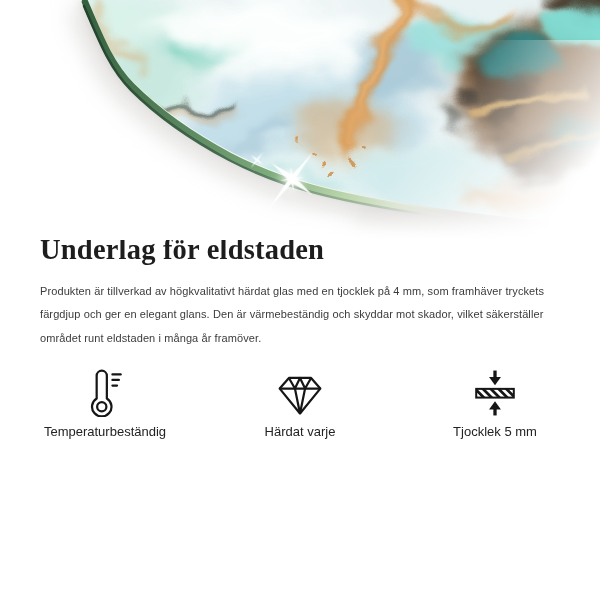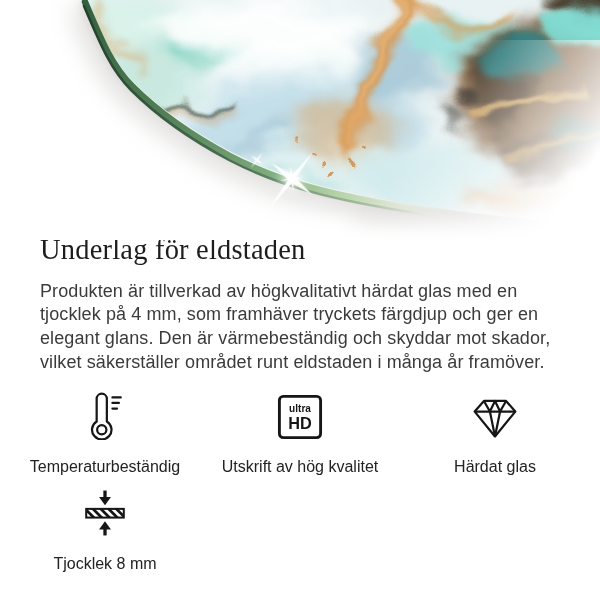--- a/index.html
+++ b/index.html
@@ -1,26 +1,26 @@
 <!DOCTYPE html>
 <html><head>
 <meta charset="utf-8">
 <style>
   html,body{margin:0;padding:0;background:#fff}
   body{width:600px;height:600px;overflow:hidden;font-family:"Liberation Sans",sans-serif;-webkit-font-smoothing:antialiased}
   .hero{height:240px;position:relative}
   .hero svg{display:block}
-  h1.title{margin:-8px 0 0 40px;font-family:"Liberation Serif","DejaVu Serif",serif;font-weight:400;
+  h1.title{margin:-8px 0 0 40px;font-family:"Liberation Serif","DejaVu Serif",serif;font-weight:700;
            font-size:28.5px;line-height:35.5px;color:#1d1d1d;letter-spacing:.2px}
   h1.title span{display:block}
-  p.desc{margin:12px 38px 0 40px;max-width:548px;font-size:18px;line-height:23.7px;color:#3b3b3b;letter-spacing:.1px}
+  p.desc{margin:12px 38px 0 40px;max-width:548px;font-size:11px;line-height:23.7px;color:#3b3b3b;letter-spacing:.1px}
   .features{margin:16px auto 0;width:585px;display:grid;grid-template-columns:repeat(3,195px);row-gap:13px}
   .feature{display:flex;flex-direction:column;align-items:center}
   .icon-box{height:50px;display:flex;align-items:flex-end;justify-content:center}
-  .feat-label{margin-top:20px;font-size:16px;line-height:14px;color:#232323;text-align:left}
+  .feat-label{margin-top:8px;font-size:13px;line-height:14px;color:#232323;text-align:left}
   .ic{stroke:#161616;fill:none;stroke-width:2.4}
 </style>
 </head>
 <body>
 
 <div class="hero">
 <svg width="600" height="240" viewBox="0 0 600 240">
   <defs>
     <path id="edgeArc" d="M85,-2 C102,38 112,62 132,82 C152,102 185,128 230,152 C280,178 330,192 430,207 C490,216 552,222 604,226"></path>
     <clipPath id="glassClip">
@@ -171,44 +171,34 @@
         <g class="ic" stroke-linecap="round">
           <path d="M30,8 h9"></path>
             <path d="M30,14 h7"></path>
             <path d="M30,20 h5"></path>
         </g>
       </svg>
     </div>
     <div class="feat-label">Temperaturbeständig</div>
   </div>
 
-  <div class="feature">
-    <div class="icon-box">
-      <svg width="46" height="46" viewBox="0 0 48 48">
-        <rect x="2.5" y="2.5" width="43" height="43" rx="4" fill="none" stroke="#161616" stroke-width="3"></rect>
-        <text x="24" y="18.5" text-anchor="middle" font-family="Liberation Sans, sans-serif" font-size="10.5" font-weight="700" fill="#161616">ultra</text>
-        <text x="24" y="37" text-anchor="middle" font-family="Liberation Sans, sans-serif" font-size="17" font-weight="800" fill="#161616">HD</text>
-      </svg>
-    </div>
-    <div class="feat-label">Utskrift av hög kvalitet</div>
-  </div>
 
 
   <div class="feature">
     <div class="icon-box">
       <svg width="48" height="43" viewBox="0 0 52 46">
         <g class="ic" stroke-width="2.2" stroke-linejoin="round">
           <path d="M14,4 L38,4 L48,15.5 L26,42.5 L4,15.5 Z"></path>
           <path d="M4,15.5 H48"></path>
           <path d="M14,4 L20.5,15.5 L26,4 L31.5,15.5 L38,4"></path>
           <path d="M20.5,15.5 L26,42.5 M31.5,15.5 L26,42.5"></path>
         </g>
       </svg>
     </div>
-    <div class="feat-label">Härdat glas</div>
+    <div class="feat-label">Härdat varje</div>
   </div>
 
 
   <div class="feature">
     <div class="icon-box">
       <svg width="44" height="48" viewBox="0 0 48 52">
         <defs>
           <pattern id="hatchP" patternUnits="userSpaceOnUse" width="6" height="6" patternTransform="rotate(45)">
             <rect width="6" height="6" fill="#ffffff"></rect>
             <rect width="6" height="3" fill="#161616"></rect>
@@ -216,16 +206,16 @@
         </defs>
         <rect x="3.5" y="21.5" width="41" height="9.5" fill="url(#hatchP)" stroke="#161616" stroke-width="2.2"></rect>
         <g fill="#161616">
           <rect x="22.2" y="1.5" width="3.6" height="8"></rect>
           <polygon points="17.5,8.5 30.5,8.5 24,17.5"></polygon>
           <rect x="22.2" y="42.5" width="3.6" height="8"></rect>
           <polygon points="17.5,44 30.5,44 24,35"></polygon>
         </g>
       </svg>
     </div>
-    <div class="feat-label">Tjocklek 8 mm</div>
+    <div class="feat-label">Tjocklek 5 mm</div>
   </div>
 
 </div>
 
 </body></html>

